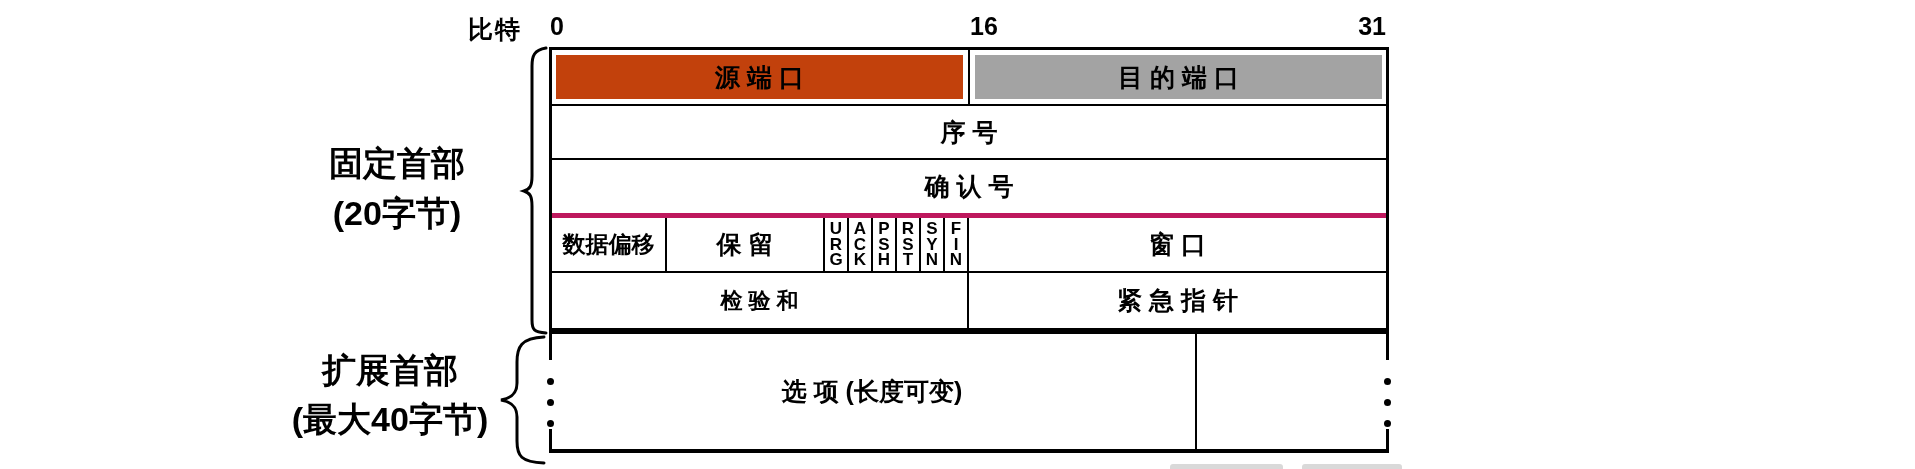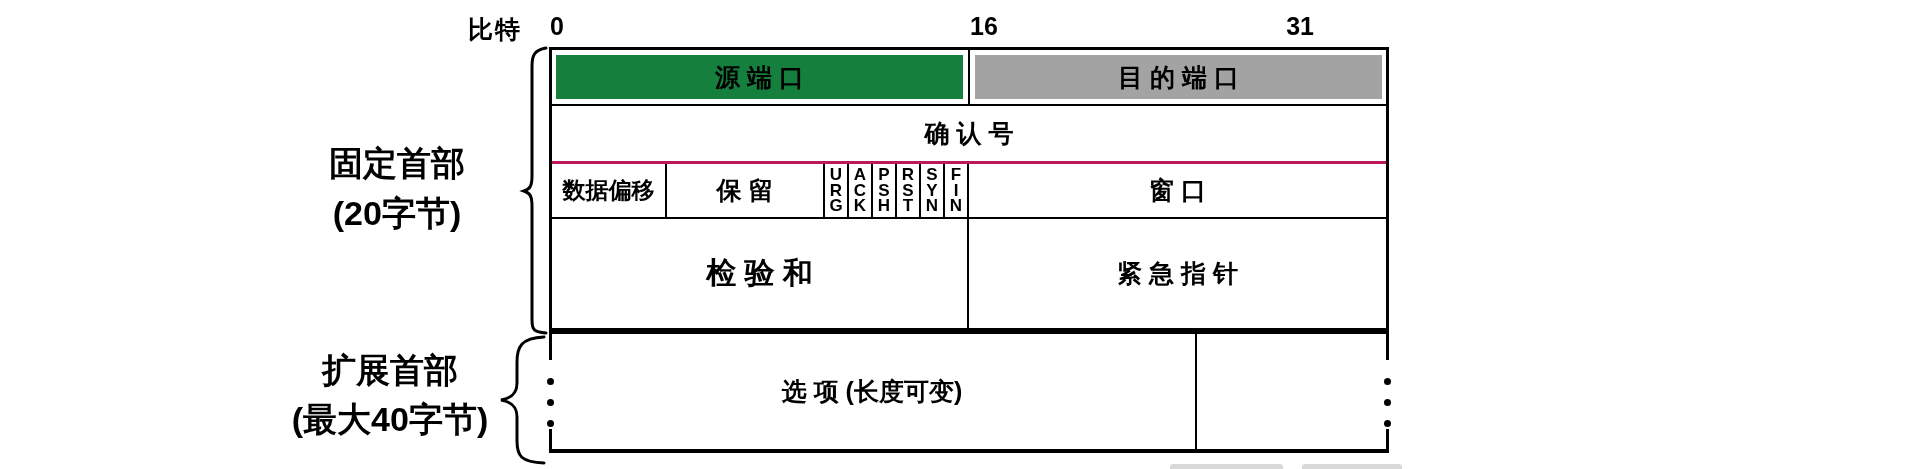--- a/index.html
+++ b/index.html
@@ -16,39 +16,39 @@
 
   
   .fixed-table{
     position:absolute;left:549px;top:47px;width:840px;height:284px;
     border:3px solid #000;display:flex;flex-direction:column;background:#fff;
   }
   .row{display:flex;align-items:center;justify-content:center;
        font-size:25px;font-weight:bold;position:relative;}
   .row-ports{height:56px;border-bottom:2px solid #000;}
   .row-seq{height:54px;border-bottom:2px solid #000;}
-  .row-ack{height:58px;border-bottom:3px solid #be185d;}
+  .row-ack{height:58px;border-bottom:5px solid #be185d;}
   .row-flags{height:55px;border-bottom:2px solid #000;justify-content:flex-start;}
   .row-check{flex:1;justify-content:flex-start;}
   .blue-cell{
     position:absolute;top:5px;bottom:5px;width:calc(50% - 10px);
     display:flex;align-items:center;justify-content:center;
   }
   .blue-left{left:4px;}
   .blue-right{right:4px;}
   .mid-line{position:absolute;left:calc(50% - 1px);top:0;bottom:0;width:2px;background:#000;}
   .cell{height:100%;display:flex;align-items:center;justify-content:center;
         border-right:2px solid #000;font-weight:bold;}
   .cell:last-child{border-right:none;}
   .cell-dataoffset{width:115px;font-size:23px;}
   .cell-reserved{width:158px;font-size:25px;}
   .flag-cell{width:24px;font-size:17px;line-height:15.5px;white-space:pre-line;
              text-align:center;font-weight:bold;}
   .cell-window{flex:1;font-size:25px;}
-  .cell-checksum{width:417px;font-size:30px;}
+  .cell-checksum{width:417px;font-size:22px;}
   .cell-urgent{flex:1;font-size:25px;}
 
   
   .options-box{
     position:absolute;left:549px;top:331px;width:840px;height:122px;
     border-top:3px solid #000;border-bottom:4px solid #000;
     display:flex;background:#fff;
   }
   .opt-cell{height:100%;display:flex;align-items:center;justify-content:center;
             font-size:25px;font-weight:bold;}
@@ -72,28 +72,29 @@
               border-radius:3px 3px 0 0;}
   .strip-1{left:1170px;width:113px;}
   .strip-2{left:1302px;width:100px;}
 </style>
 </head>
 <body>
 
 <span class="bits-label">比特</span>
 <span class="tick" style="left:550px;">0</span>
 <span class="tick" style="left:970px;">16</span>
-<span class="tick" style="left:1278px;width:36px;text-align:right;">31</span>
+<span class="tick" style="left:1350px;width:36px;text-align:right;">31</span>
 
 <div class="fixed-table">
   <div class="row row-ports">
-    <div class="blue-cell blue-left" style="background: #15803d;">源 端 口</div>
+    <div class="blue-cell blue-left" style="background: #c2410c;">源 端 口</div>
     <div class="mid-line"></div>
     <div class="blue-cell blue-right" style="background: #a3a3a3;">目 的 端 口</div>
   </div>
+  <div class="row row-seq">序 号</div>
   <div class="row row-ack">确 认 号</div>
   <div class="row row-flags">
     <div class="cell cell-dataoffset">数据偏移</div>
     <div class="cell cell-reserved">保 留</div>
     <div class="cell flag-cell">U
 R
 G</div>
     <div class="cell flag-cell">A
 C
 K</div>

